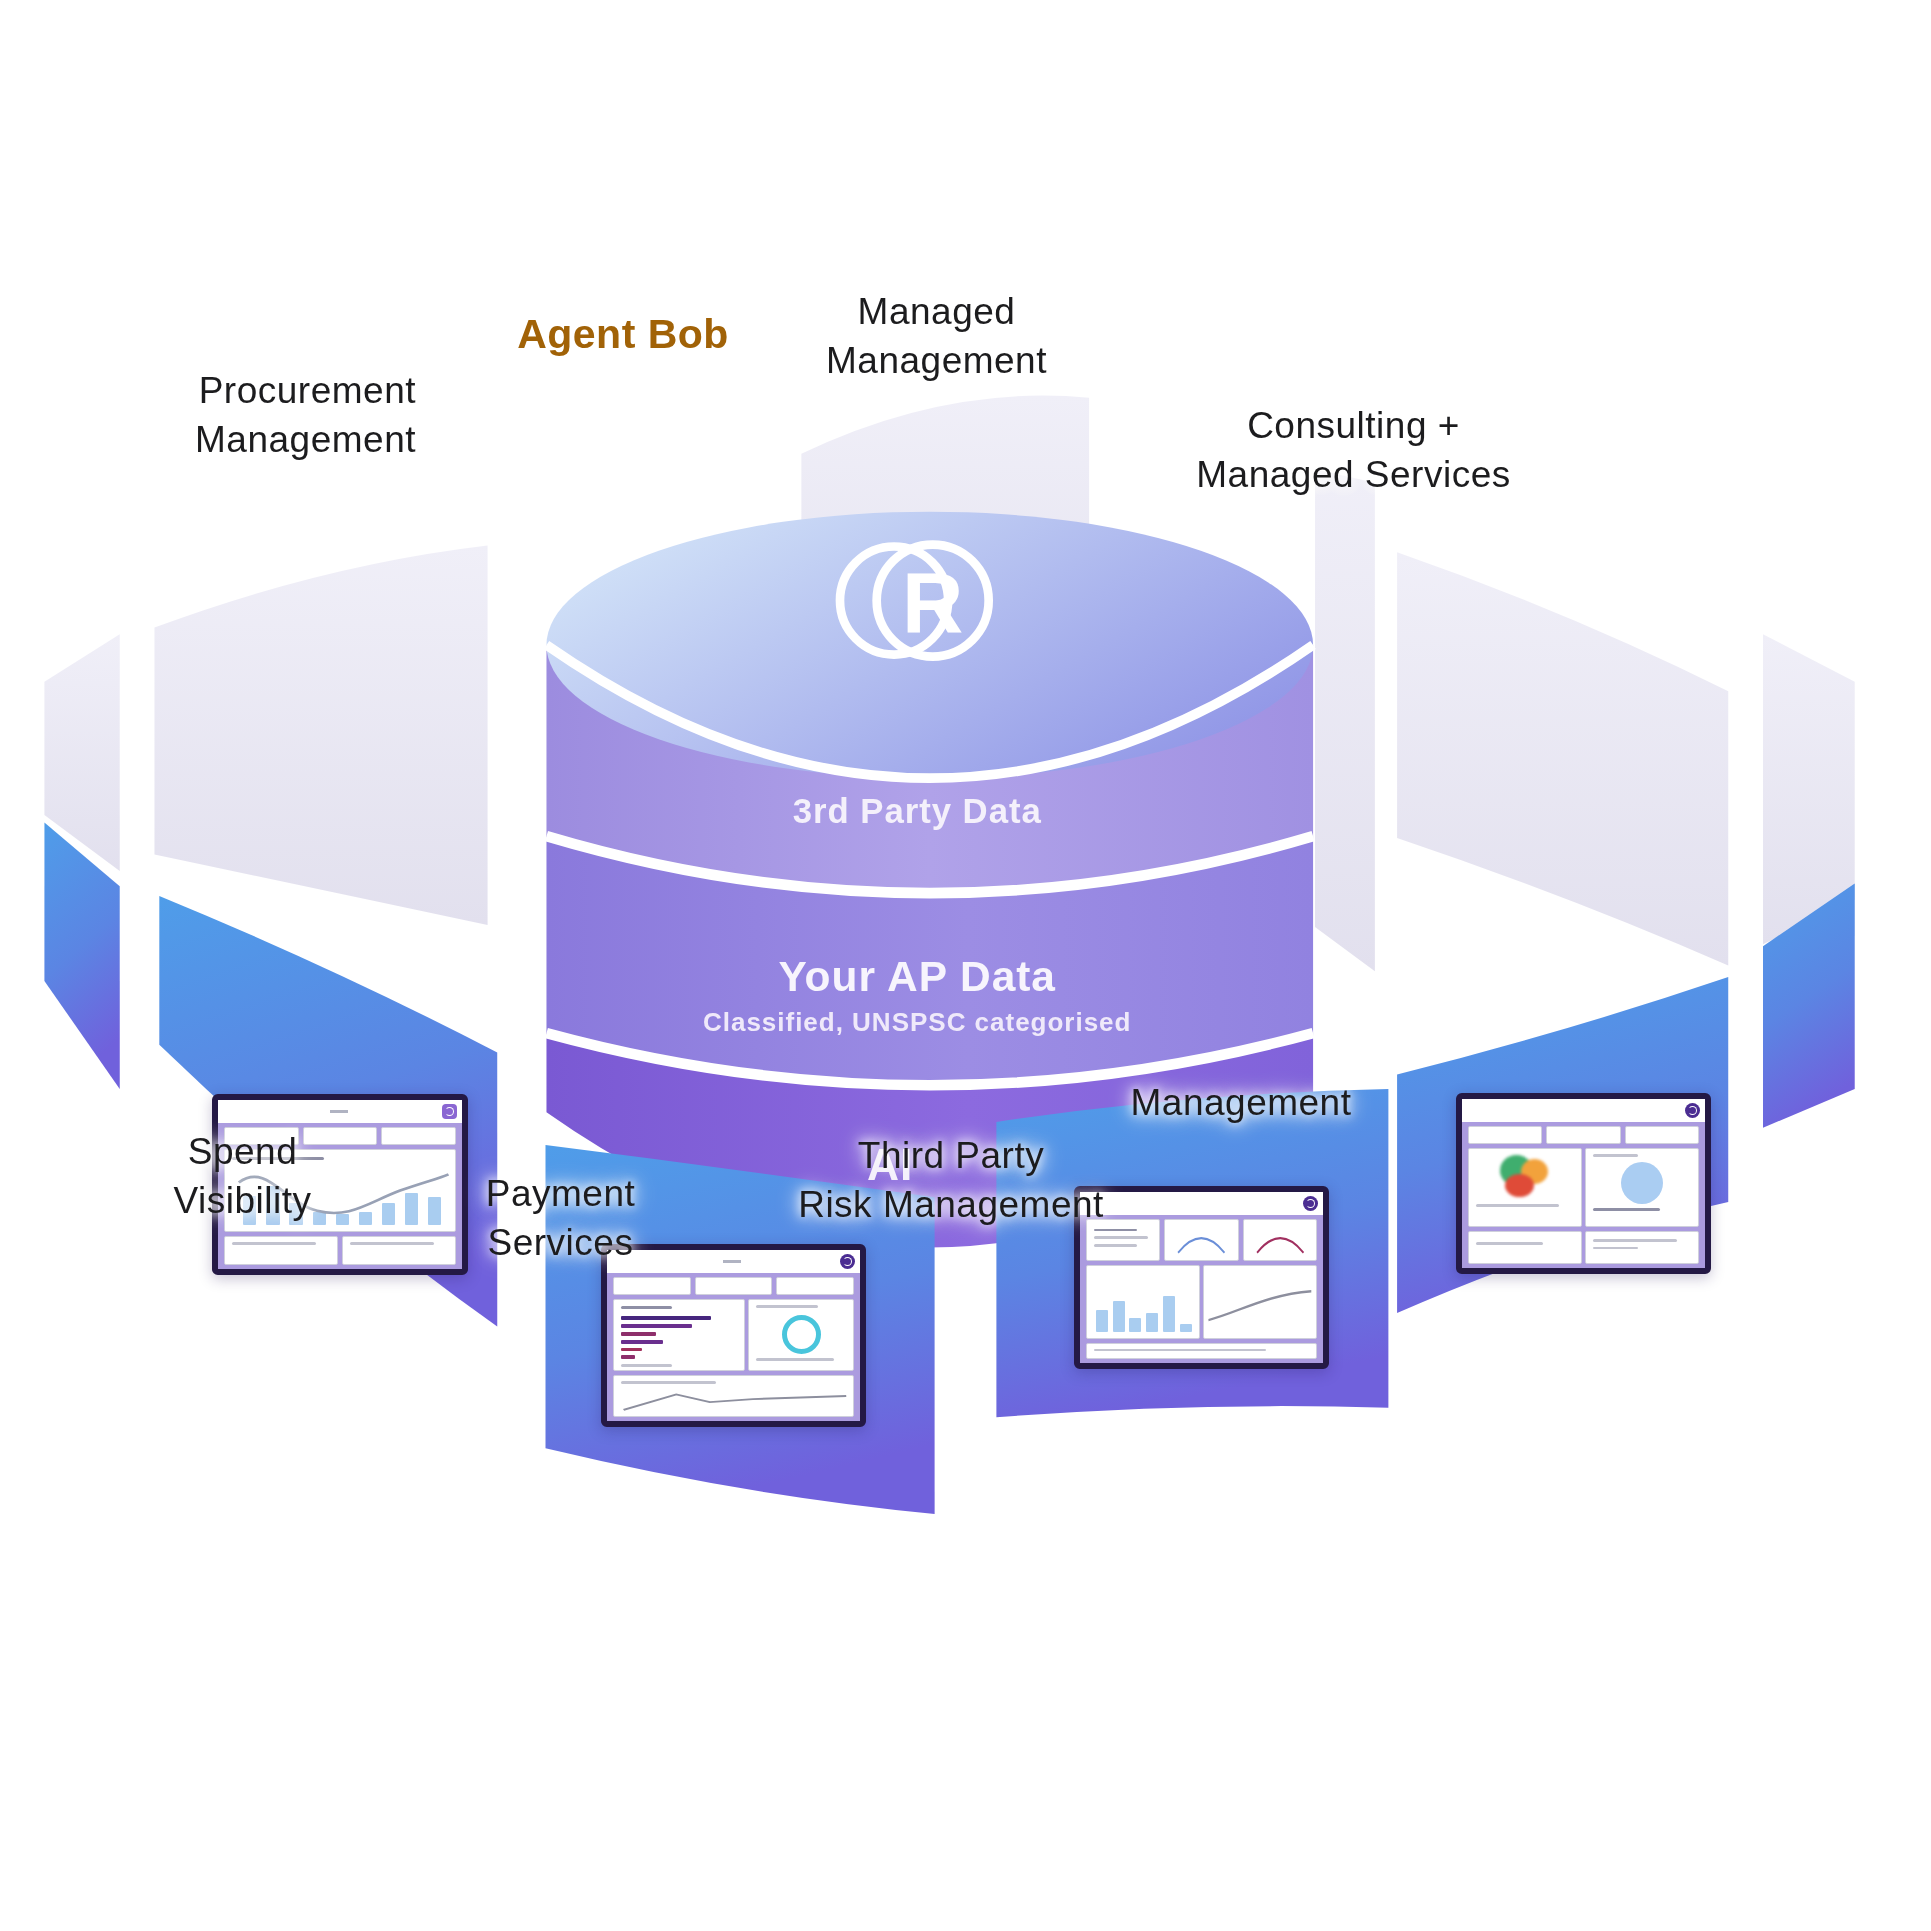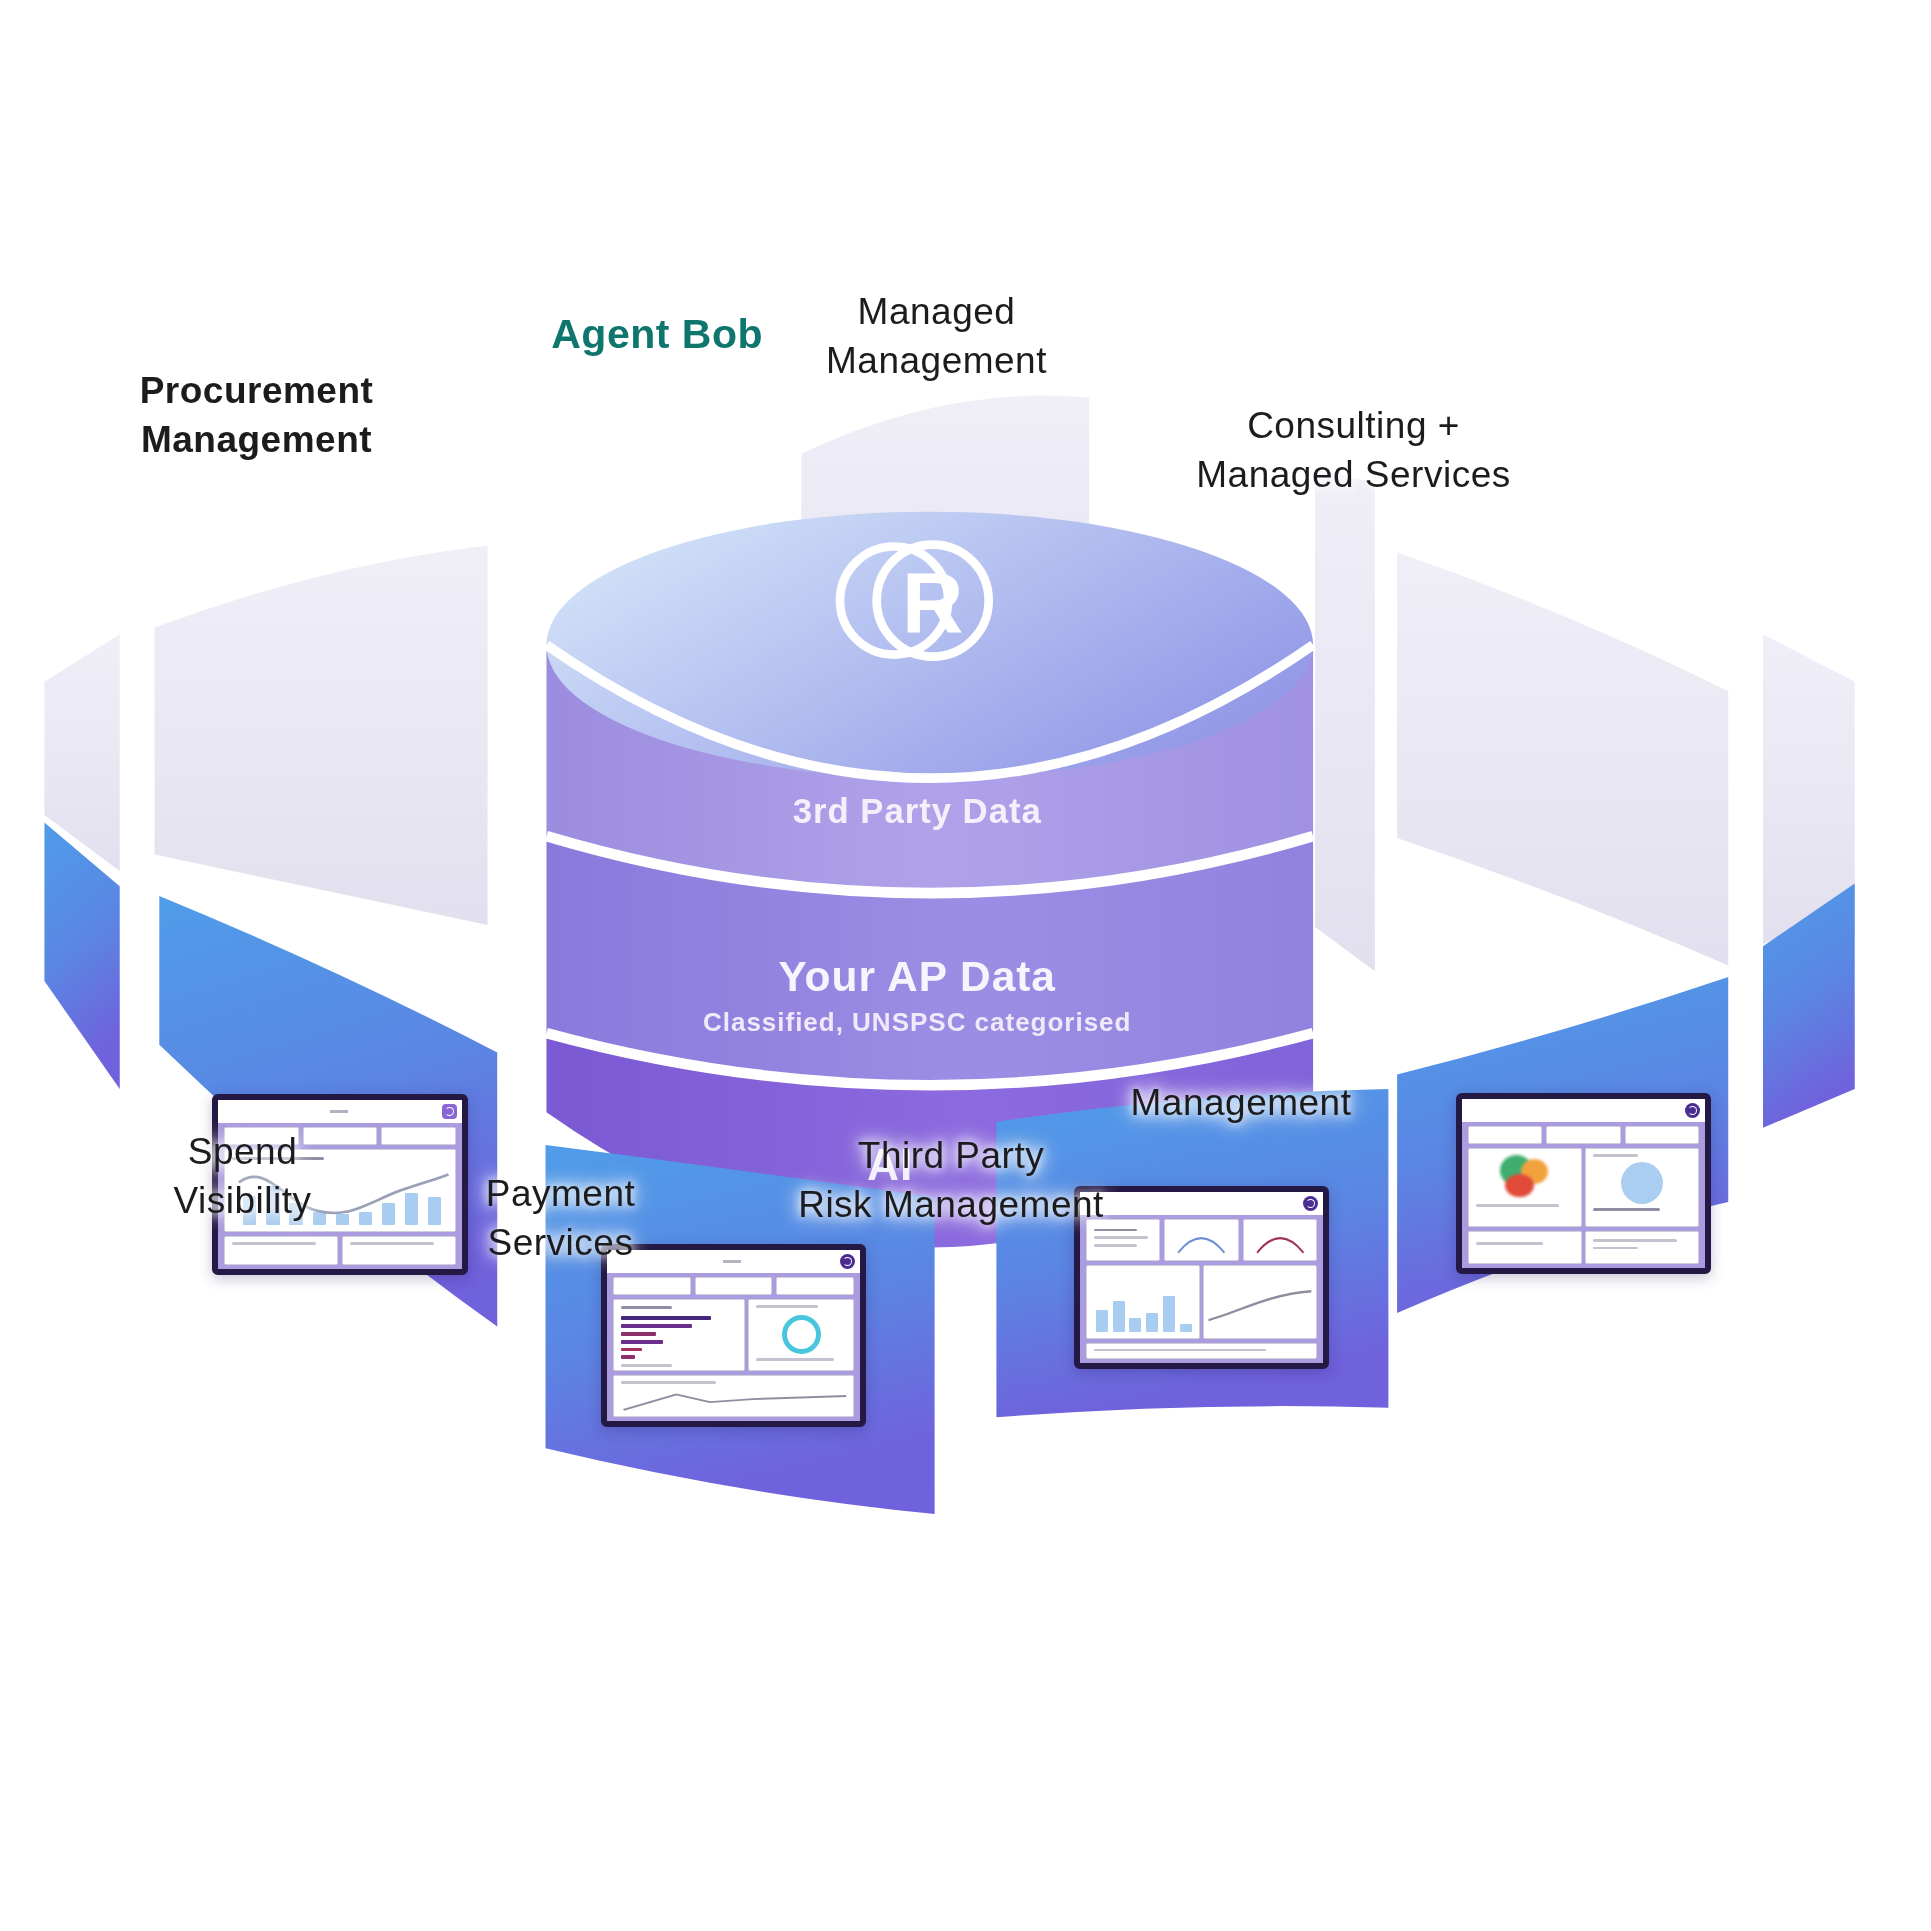--- a/index.html
+++ b/index.html
@@ -6,22 +6,22 @@
   body{width:1931px;height:1931px;position:relative;overflow:hidden;
        font-family:"Liberation Sans",sans-serif;}
 
   #scene{position:absolute;left:0;top:0;width:1931px;height:1931px;}
 
   
   .diagram-label{position:absolute;white-space:pre-line;color:#1c1c1e;
     font-size:37px;line-height:1.32;letter-spacing:0.5px;
     text-shadow:0 0 9.7px #fff,0 0 17.4px #fff,0 0 25px #fff;}
   .lbl-center{text-align:center;}
-  .lbl-left{text-align:center;font-weight:bold;}
-  .lbl-bold-gray{font-weight:bold;color:#0f766e;font-size:41px;text-align:right;}
+  .lbl-left{text-align:right;}
+  .lbl-bold-gray{font-weight:bold;color:#a16207;font-size:41px;}
 
   
   .dash{position:absolute;background:#fff;border:6.8px solid #241945;border-radius:5.8px;
         display:flex;flex-direction:column;overflow:hidden;
         box-shadow:0 3.9px 13.5px rgba(40,25,90,.25);}
   .dash-head{height:23px;background:#fff;position:relative;flex:none;
              display:flex;align-items:center;justify-content:flex-end;padding:0 4.8px;}
   .head-line{position:absolute;left:46%;top:9.7px;width:17.4px;height:2.9px;background:#8f93a8;opacity:.7;}
   .app-icon{width:15.4px;height:15.4px;border-radius:50%;background:#4b2d92;position:relative;flex:none;}
   .app-icon::after{content:"";position:absolute;inset:2.9px;border:1.9px solid #fff;

